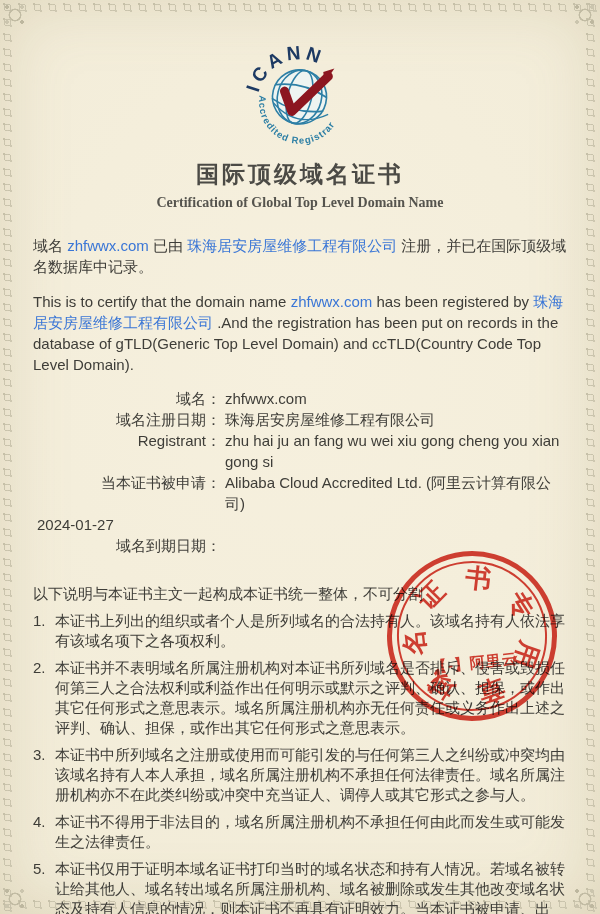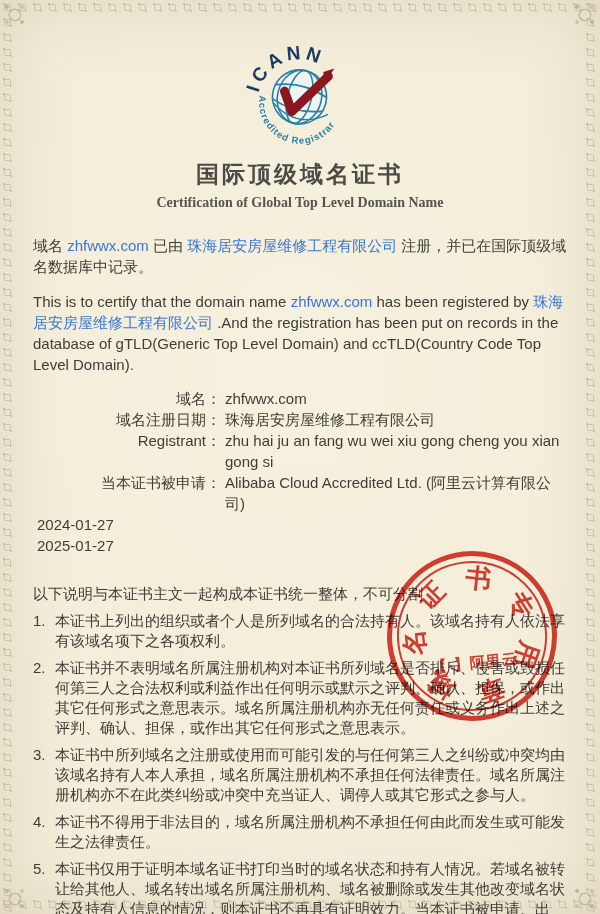--- a/index.html
+++ b/index.html
@@ -121,21 +121,21 @@
         <span class="dvalue">zhu hai ju an fang wu wei xiu gong cheng you xian gong si</span>
       </div>
       <div class="drow">
         <span class="dlabel">当本证书被申请：</span>
         <span class="dvalue">Alibaba Cloud Accredited Ltd. (阿里云计算有限公司)</span>
       </div>
       <div class="drow">
         <span class="dvalue">2024-01-27</span>
       </div>
       <div class="drow">
-        <span class="dvalue">2025-01-27</span>
+        <span class="dlabel">域名到期日期：</span>
       </div>
     </div>
 
     <p class="terms-heading">以下说明与本证书主文一起构成本证书统一整体，不可分割</p>
 
     <div class="term">
       <span class="tnum">1.</span>
       <span class="ttext">本证书上列出的组织或者个人是所列域名的合法持有人。该域名持有人依法享有该域名项下之各项权利。</span>
     </div>
     <div class="term">

